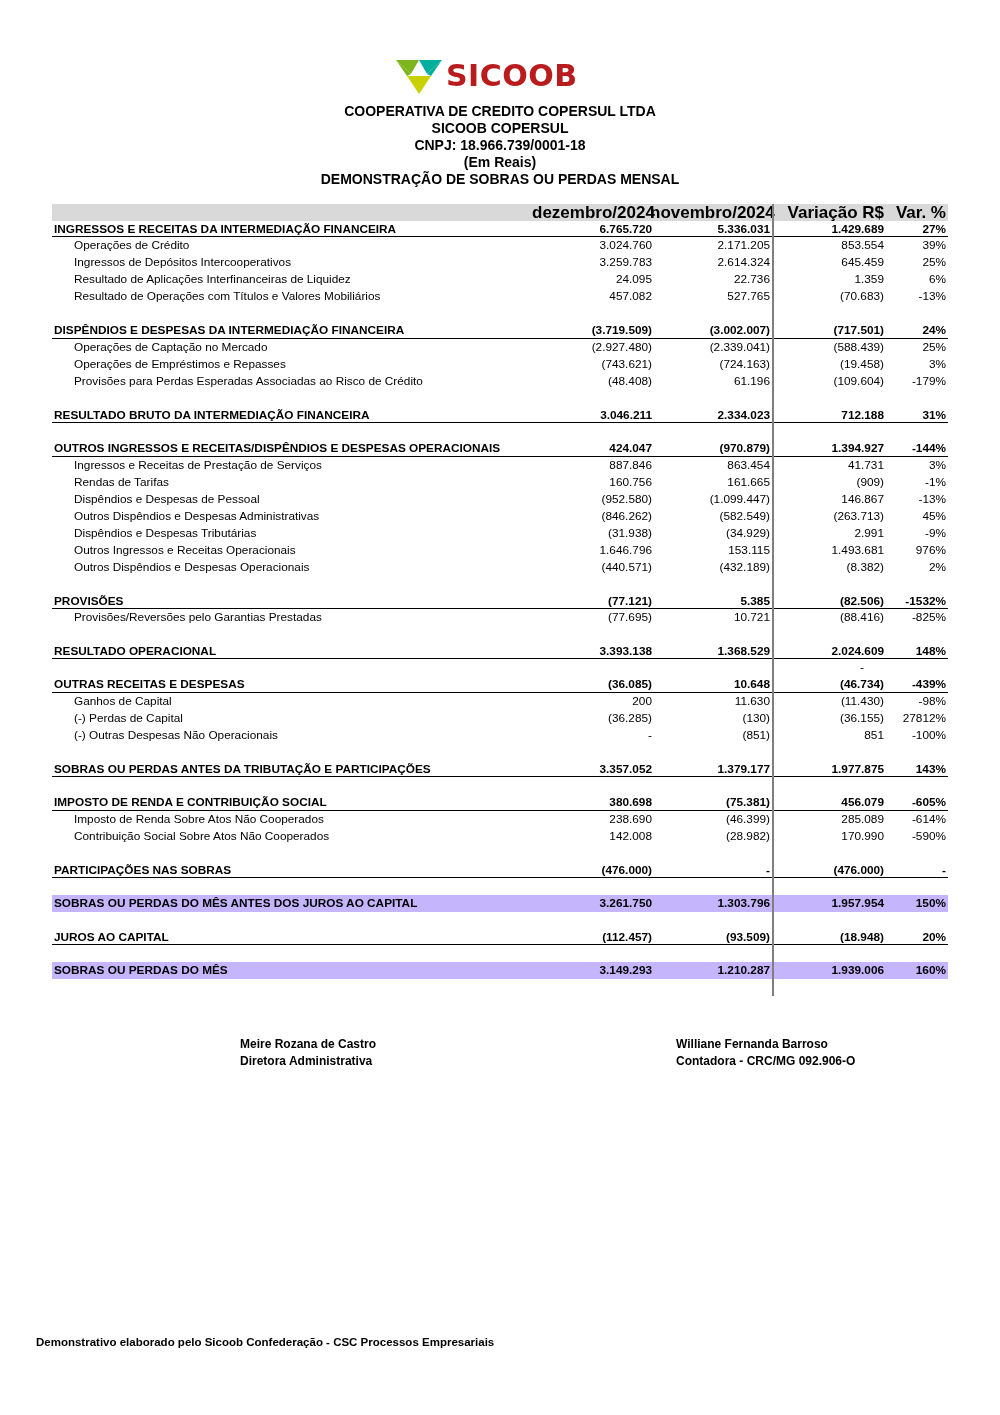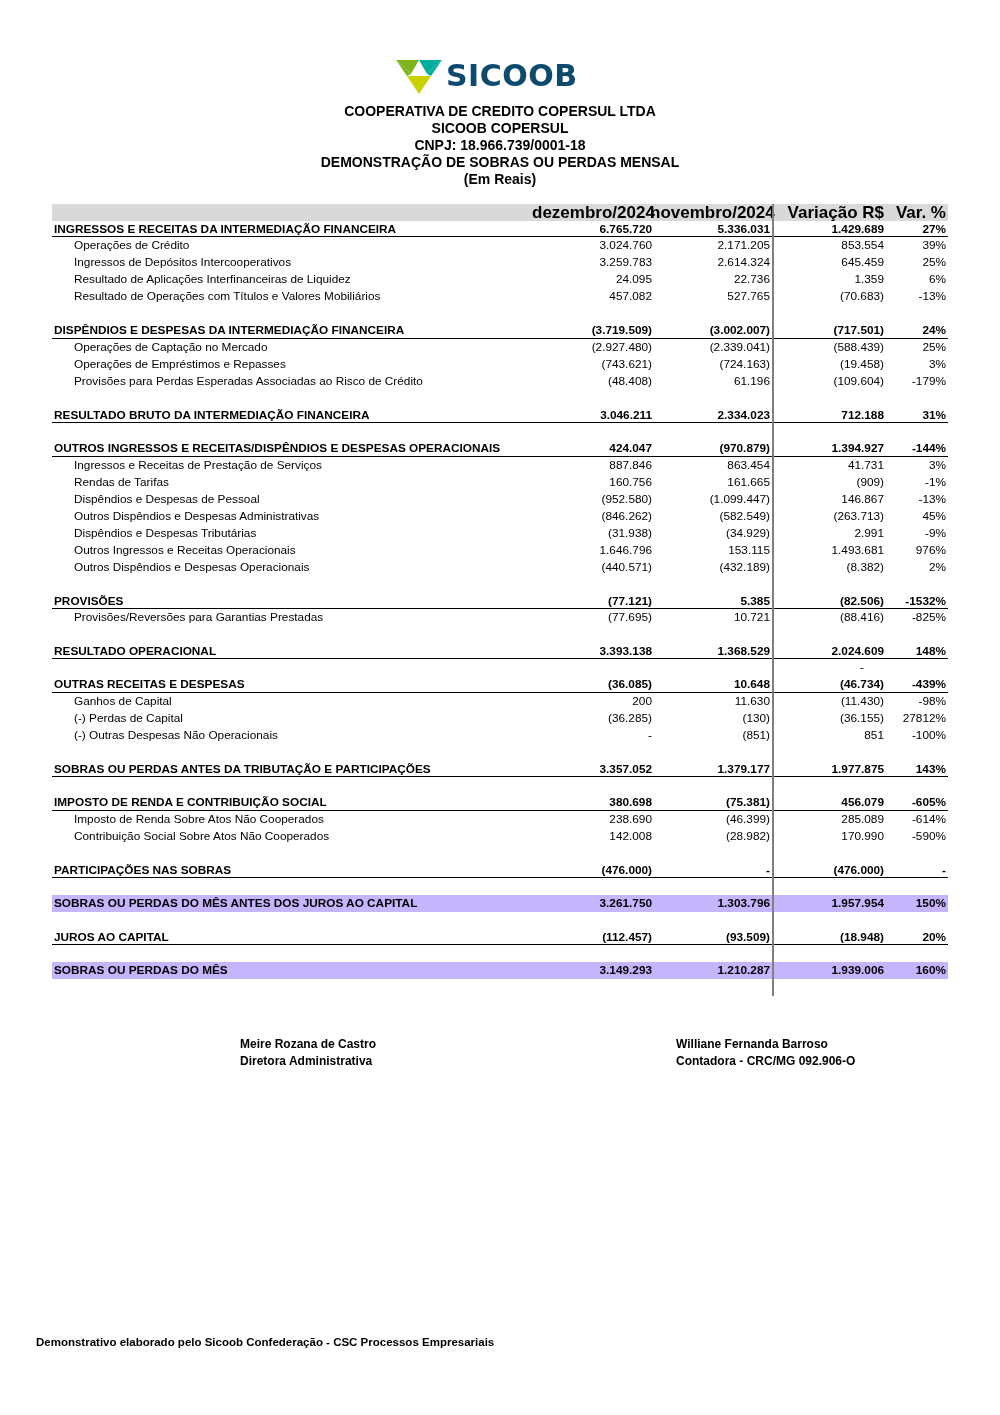--- a/index.html
+++ b/index.html
@@ -7,21 +7,21 @@
       width: 1000px; height: 1415px; position: relative; overflow: hidden;
       font-family: "Liberation Sans", "DejaVu Sans", sans-serif; color: #000;
     }
     .logo {
       position: absolute; left: 396px; top: 56px; width: 190px; height: 40px;
       display: flex; align-items: center;
     }
     .logo svg { display: block; }
     .logo-text {
       font-family: "DejaVu Sans", sans-serif; font-weight: bold;
-      font-size: 30px; color: #0c4a6e; letter-spacing: 0.5px; margin-left: 4px;
+      font-size: 30px; color: #b91c1c; letter-spacing: 0.5px; margin-left: 4px;
       line-height: 36px;
     }
     .header {
       position: absolute; left: 0; top: 103px; width: 1000px; text-align: center;
       font-size: 14px; font-weight: bold; line-height: 17px;
     }
     .header div { height: 17px; }
 
     .table {
       position: absolute; left: 52px; top: 204px; width: 896px;
@@ -72,22 +72,22 @@
       <polygon points="46,2 35,18 31,16" fill="#00ae9d"></polygon>
     </svg>
   </span>
   <span class="logo-text">SICOOB</span>
 </div>
 
 <div class="header">
   <div>COOPERATIVA DE CREDITO COPERSUL LTDA</div>
   <div>SICOOB COPERSUL</div>
   <div>CNPJ: 18.966.739/0001-18</div>
+  <div>(Em Reais)</div>
   <div>DEMONSTRAÇÃO DE SOBRAS OU PERDAS MENSAL</div>
-  <div>(Em Reais)</div>
 </div>
 
 <div class="table" id="fin-table">
   <div class="row head">
     <span class="c1">dezembro/2024</span>
     <span class="c2">novembro/2024</span>
     <span class="c3">Variação R$</span>
     <span class="c4">Var. %</span>
   </div>
   <div id="rows">
@@ -222,21 +222,21 @@
       </div>
       <div class="row spacer"></div>
       <div class="row bold rule">
         <span class="label">PROVISÕES</span>
         <span class="c1">(77.121)</span>
         <span class="c2">5.385</span>
         <span class="c3">(82.506)</span>
         <span class="c4">-1532%</span>
       </div>
       <div class="row item">
-        <span class="label">Provisões/Reversões para Garantias Prestadas</span>
+        <span class="label">Provisões/Reversões pelo Garantias Prestadas</span>
         <span class="c1">(77.695)</span>
         <span class="c2">10.721</span>
         <span class="c3">(88.416)</span>
         <span class="c4">-825%</span>
       </div>
       <div class="row spacer"></div>
       <div class="row bold rule">
         <span class="label">RESULTADO OPERACIONAL</span>
         <span class="c1">3.393.138</span>
         <span class="c2">1.368.529</span>

